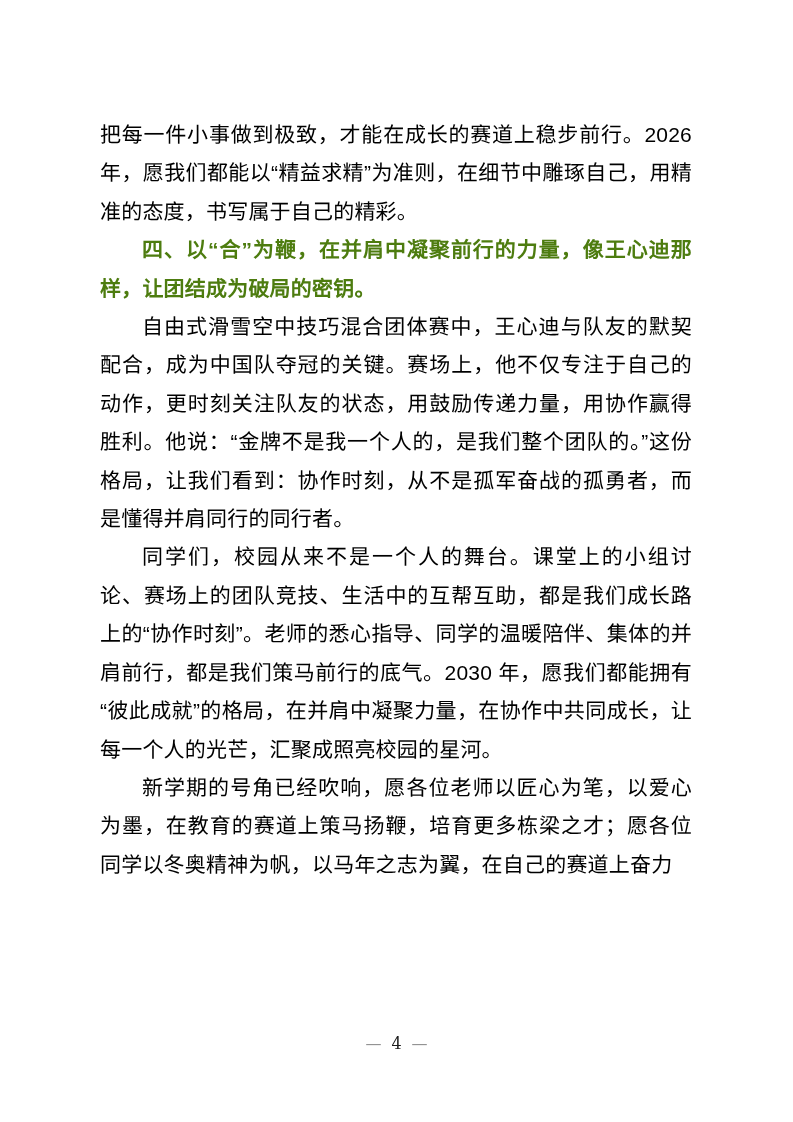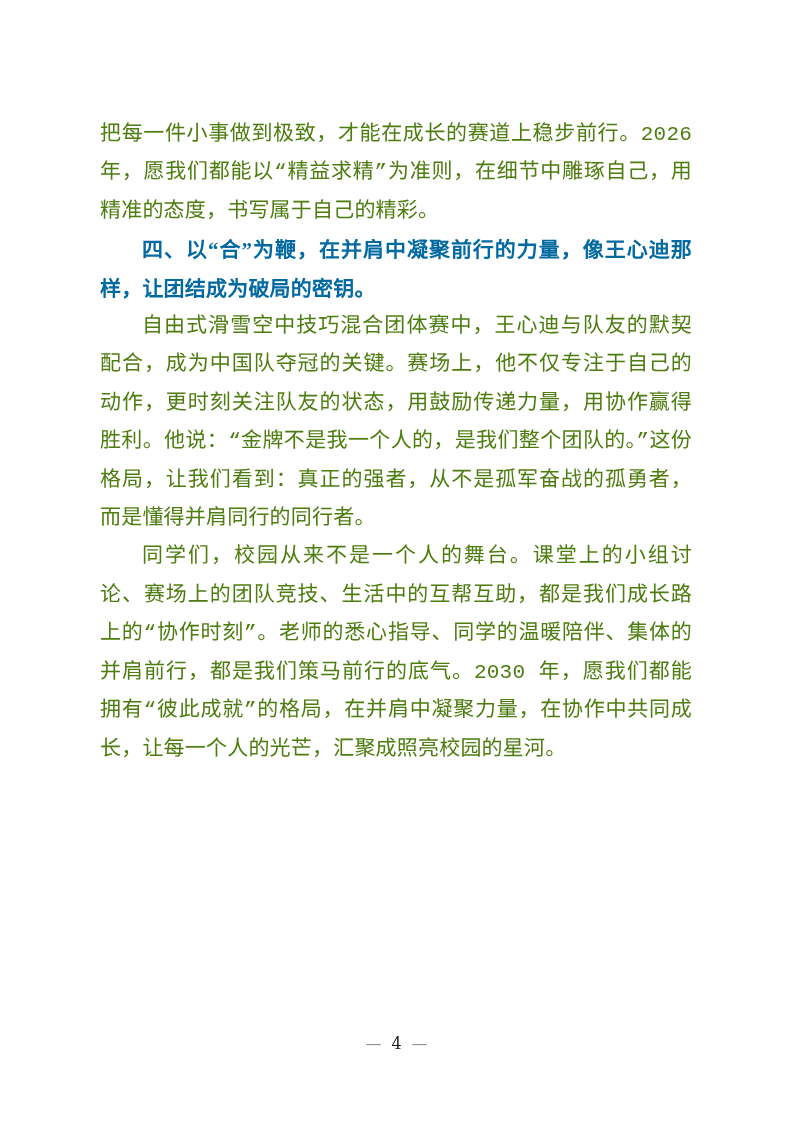--- a/index.html
+++ b/index.html
@@ -19,31 +19,31 @@
     position: absolute;
     left: 100px;
     top: 116px;
     width: 592px;
   }
   .para {
     margin: 0;
     font-size: 21px;
     line-height: 38.4px;
     text-align: justify;
-    color: #4d7c0f;
+    color: #000000;
     letter-spacing: 0.2px;
-    font-family: Liberation Mono, monospace;
+    font-family: Liberation Sans, sans-serif;
   }
   .para.indent {
     text-indent: 2em;
   }
   .para.heading {
-    font-family: Liberation Serif, serif;
+    font-family: Liberation Sans, sans-serif;
     font-weight: 700;
-    color: #0369a1;
+    color: #4d7c0f;
   }
   .page-footer {
     position: absolute;
     left: 0;
     right: 0;
     top: 1033px;
     text-align: center;
     font-size: 16px;
     line-height: 22px;
     color: #222222;
@@ -61,24 +61,25 @@
 </head>
 <body>
 
 <div class="page">
 
   <div class="doc-body">
     <p class="para">把每一件小事做到极致，才能在成长的赛道上稳步前行。2026 年，愿我们都能以“精益求精”为准则，在细节中雕琢自己，用精准的态度，书写属于自己的精彩。</p>
 
     <p class="para heading indent">四、以“合”为鞭，在并肩中凝聚前行的力量，像王心迪那样，让团结成为破局的密钥。</p>
 
-    <p class="para indent">自由式滑雪空中技巧混合团体赛中，王心迪与队友的默契配合，成为中国队夺冠的关键。赛场上，他不仅专注于自己的动作，更时刻关注队友的状态，用鼓励传递力量，用协作赢得胜利。他说：“金牌不是我一个人的，是我们整个团队的。”这份格局，让我们看到：真正的强者，从不是孤军奋战的孤勇者，而是懂得并肩同行的同行者。</p>
+    <p class="para indent">自由式滑雪空中技巧混合团体赛中，王心迪与队友的默契配合，成为中国队夺冠的关键。赛场上，他不仅专注于自己的动作，更时刻关注队友的状态，用鼓励传递力量，用协作赢得胜利。他说：“金牌不是我一个人的，是我们整个团队的。”这份格局，让我们看到：协作时刻，从不是孤军奋战的孤勇者，而是懂得并肩同行的同行者。</p>
 
     <p class="para indent">同学们，校园从来不是一个人的舞台。课堂上的小组讨论、赛场上的团队竞技、生活中的互帮互助，都是我们成长路上的“协作时刻”。老师的悉心指导、同学的温暖陪伴、集体的并肩前行，都是我们策马前行的底气。2030 年，愿我们都能拥有“彼此成就”的格局，在并肩中凝聚力量，在协作中共同成长，让每一个人的光芒，汇聚成照亮校园的星河。</p>
 
 
+    <p class="para indent">新学期的号角已经吹响，愿各位老师以匠心为笔，以爱心为墨，在教育的赛道上策马扬鞭，培育更多栋梁之才；愿各位同学以冬奥精神为帆，以马年之志为翼，在自己的赛道上奋力</p>
   </div>
 
   <div class="page-footer">
     <span class="dash">—</span><span class="num">4</span><span class="dash">—</span>
   </div>
 
 </div>
 
 </body></html>

